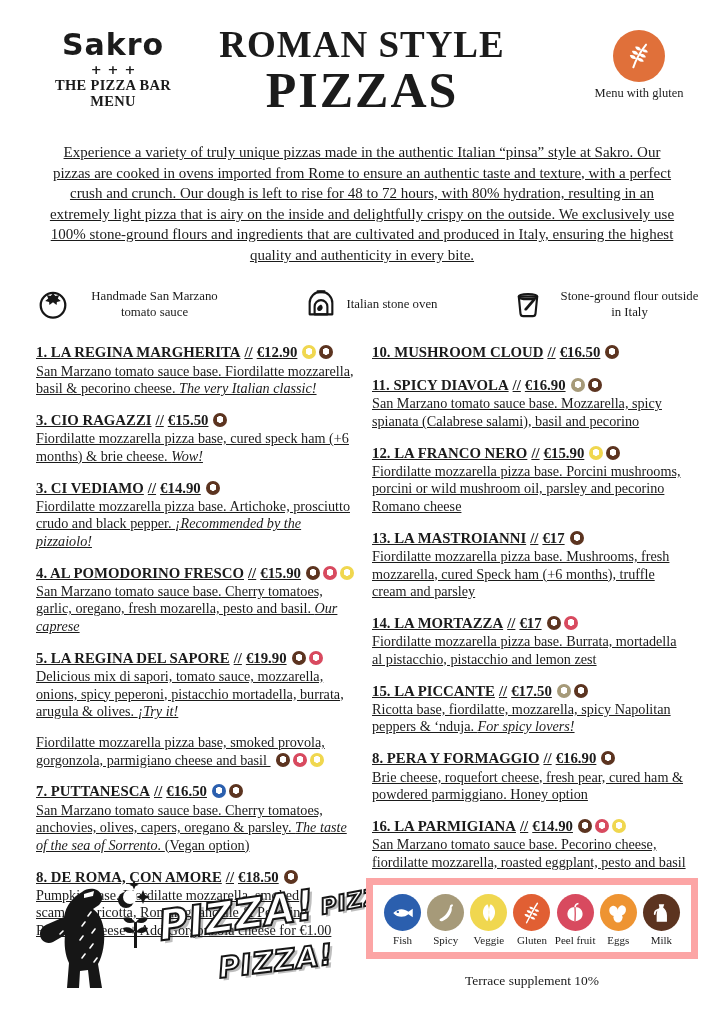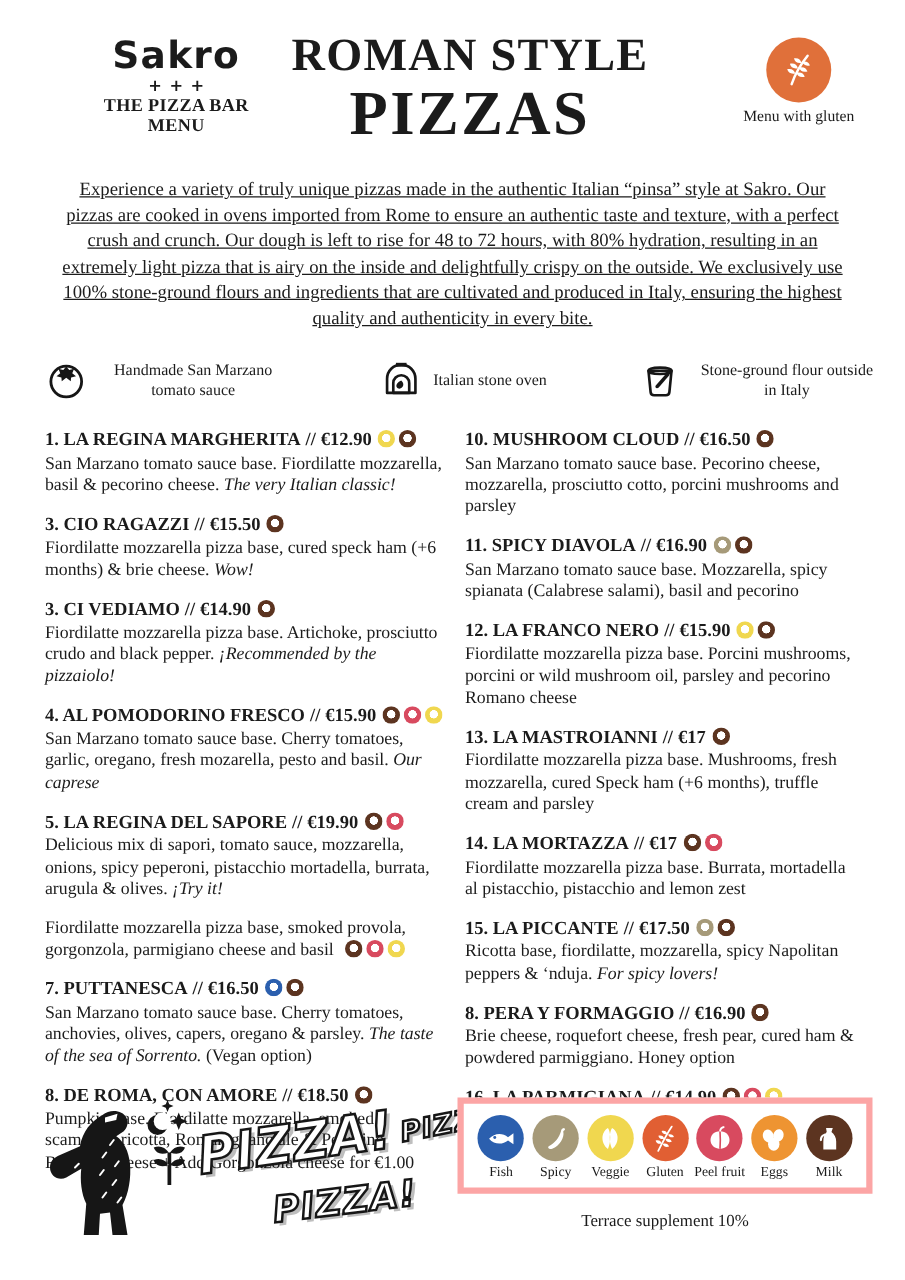--- a/index.html
+++ b/index.html
@@ -4,21 +4,21 @@
 <style>
   * { margin:0; padding:0; box-sizing:border-box; }
   html,body { background:#fff; }
   .page {
     position:relative; width:724px; height:1024px; margin:0 auto;
     background:#fff; color:#1b1b1b; overflow:hidden;
     font-family:"Liberation Serif", serif;
   }
 
   
-  .header { position:relative; height:128px;margin-left:28px; }
+  .header { position:relative; height:128px; }
   .logo { position:absolute; left:38px; top:30px; width:150px; text-align:center; }
   .logo-name {
     font-family:"DejaVu Sans", sans-serif; font-weight:800; font-size:30px;
     letter-spacing:1px; line-height:1;
   }
   .logo-stars { font-family:"DejaVu Sans", sans-serif; font-weight:700; font-size:13px; letter-spacing:6px; margin:2px 0 1px 6px; }
   .logo-sub { font-weight:700; font-size:14.5px; line-height:1.1; letter-spacing:.3px; }
   .title-wrap { position:absolute; left:0; right:0; top:26px; text-align:center; }
   .title-1 { font-size:37px; font-weight:700; letter-spacing:1px; line-height:1.05; }
   .title-2 { font-size:50px; font-weight:700; letter-spacing:2px; line-height:1.0; }
@@ -38,21 +38,21 @@
   
   .features {
     display:flex; justify-content:center; gap:74px; margin-top:16px; height:48px;
     align-items:center;
     padding-left:15px;
   }
   .feature { display:flex; align-items:center; gap:9px; }
   .feature-label { font-size:12.8px; line-height:1.25; text-align:center; max-width:150px; }
 
   
-  .menu { display:flex; gap:18px; padding:14px 34px 0 36px; }
+  .menu { display:flex; gap:18px; padding:14px 34px 0 36px;text-decoration:underline; }
   .col { width:325px; }
   .item { margin-bottom:13.5px; }
   .item-title { font-weight:700; font-size:14.8px; line-height:1.3; }
   .item-title .sep { margin:0 4px; }
   .item-desc { font-size:14.2px; line-height:1.23; }
   .dots { display:inline-flex; gap:3px; vertical-align:-2px; margin-left:5px; }
   .dot {
     width:14px; height:14px; border-radius:50%; display:inline-block;
     background-image:radial-gradient(circle at 50% 46%, #ffffff 0 31%, rgba(255,255,255,0) 34%);
   }
@@ -64,21 +64,21 @@
     position:absolute; font-family:"DejaVu Sans", sans-serif; font-weight:800; font-style:italic;
     color:#fff; -webkit-text-stroke:2px #161616;
     text-shadow:3px 3px 0 rgba(22,22,22,.28); letter-spacing:1px; white-space:nowrap;
   }
   .shout-1 { left:128px; top:14px; font-size:40px; transform:rotate(-8deg) scaleY(1.05); }
   .shout-2 { left:290px; top:8px;  font-size:22px; transform:rotate(-11deg); }
   .shout-3 { left:188px; top:66px; font-size:29px; transform:rotate(-7deg); }
 
   .legend-wrap { position:absolute; right:26px; top:0; width:332px; text-align:center; }
   .legend-box {
-    border:5px solid #fca5a5; background:#fff; padding:9px 8px 6px 8px;
+    border:7px solid #fca5a5; background:#fff; padding:9px 8px 6px 8px;
     display:flex; justify-content:space-between;
   }
   .legend-item { width:44px; }
   .legend-icon {
     width:37px; height:37px; border-radius:50%; margin:0 auto 3px auto;
     display:flex; align-items:center; justify-content:center;
   }
   .legend-label { font-size:11px; }
   .legend-note { margin-top:14px; font-size:13.5px; }
 </style>
@@ -206,21 +206,20 @@
             </span></div>
         <div class="item-desc"><span>Pumpkin base. Fiordilatte mozzarella, smoked scamorza, ricotta, Roman guanciale &amp; Pecorino Romano cheese + Add Gorgonzola cheese for €1.00</span><i></i><span></span><span class="dots"></span></div>
       </div>
     </div>
 
     <div class="col">
       <div class="item">
         <div class="item-title"><span>10. MUSHROOM CLOUD</span><span class="sep">//</span><span>€16.50</span><span class="dots">
               <span class="dot" style="background-color: rgb(92, 52, 32);"></span>
             </span></div>
-        <div class="item-desc"><span>San Marzano tomato sauce base. Pecorino cheese, mozzarella, prosciutto cotto, porcini mushrooms and parsley</span><i></i><span></span><span class="dots"></span></div>
       </div>
       <div class="item">
         <div class="item-title"><span>11. SPICY DIAVOLA</span><span class="sep">//</span><span>€16.90</span><span class="dots">
               <span class="dot" style="background-color: rgb(166, 154, 121);"></span>
               <span class="dot" style="background-color: rgb(92, 52, 32);"></span>
             </span></div>
         <div class="item-desc"><span>San Marzano tomato sauce base. Mozzarella, spicy spianata (Calabrese salami), basil and pecorino</span><i></i><span></span><span class="dots"></span></div>
       </div>
       <div class="item">
         <div class="item-title"><span>12. LA FRANCO NERO</span><span class="sep">//</span><span>€15.90</span><span class="dots">

